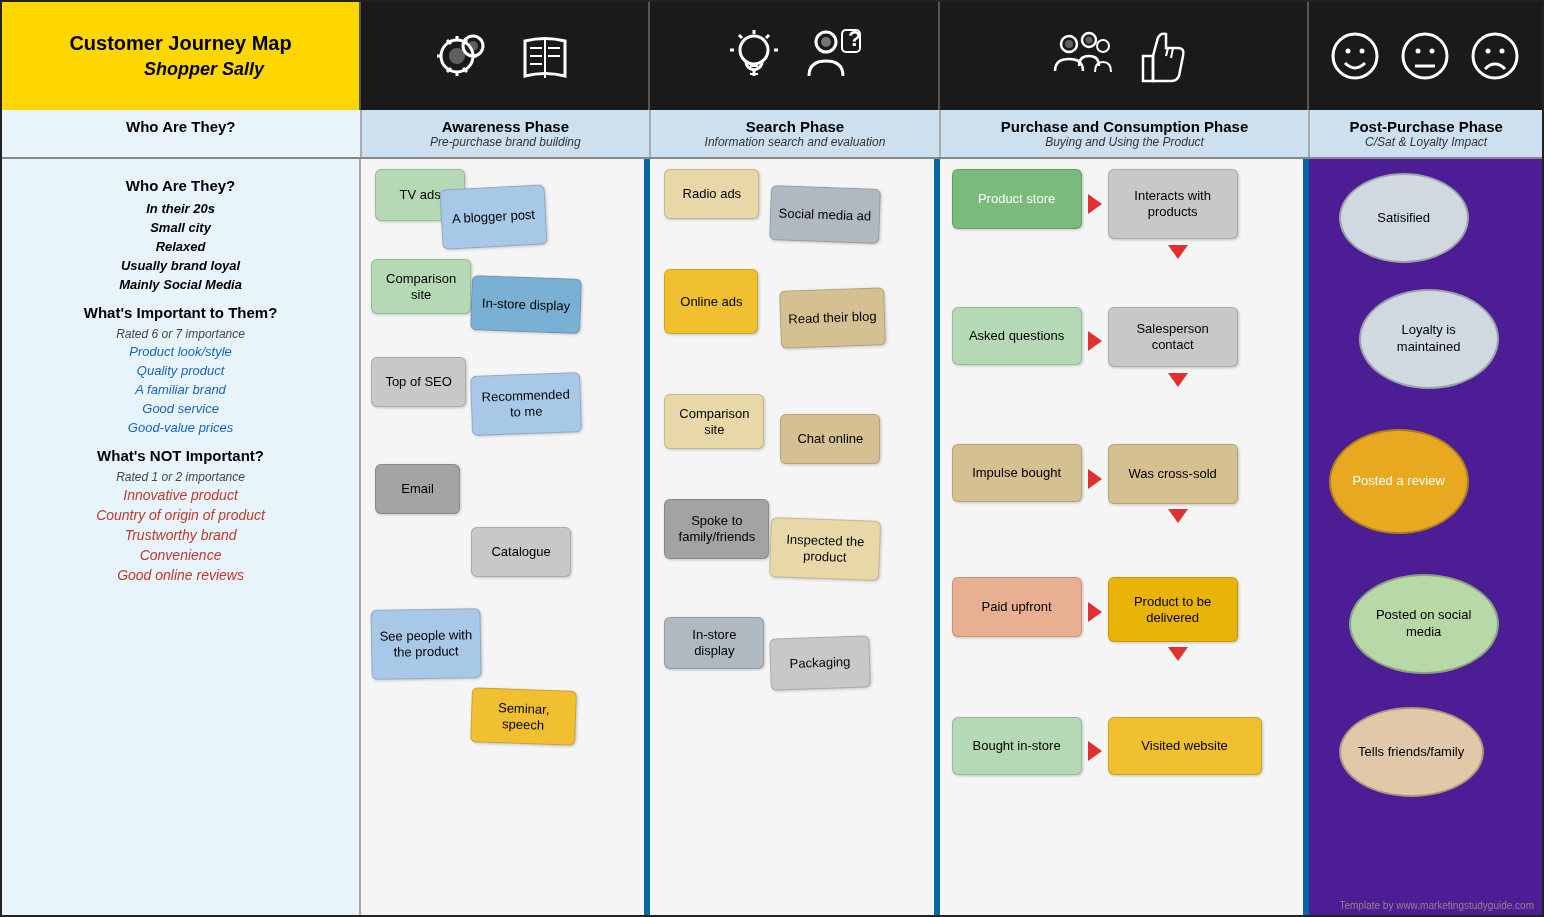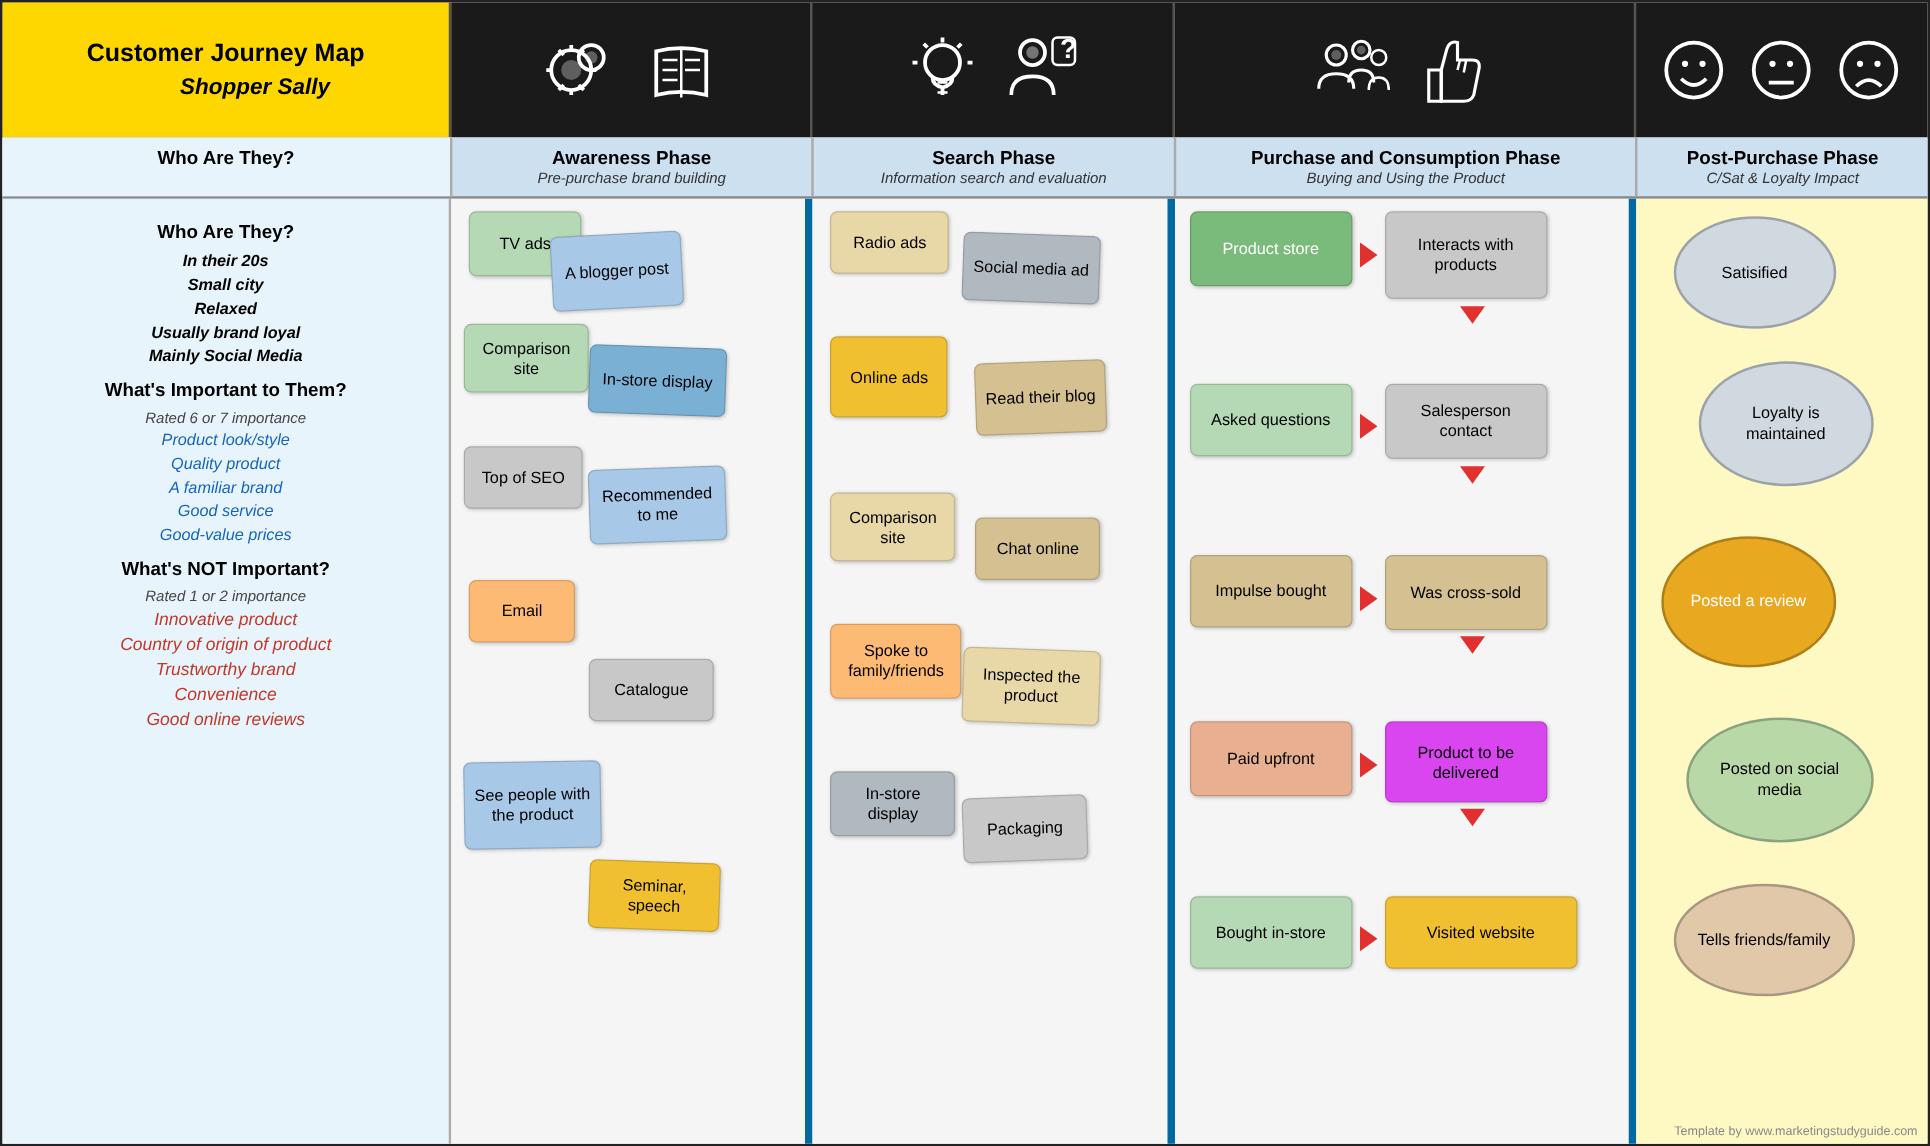--- a/index.html
+++ b/index.html
@@ -142,21 +142,21 @@
 
     
     .phase-panel {
       position: relative;
       border-right: 6px solid #0369a1;
       overflow: hidden;
     }
     .phase-panel.awareness { width: 290px; background: #f5f5f5; }
     .phase-panel.search { width: 290px; background: #f5f5f5; }
     .phase-panel.purchase { width: 370px; background: #f5f5f5; }
-    .phase-panel.postpurchase { width: 234px; background: #fef9c3; border-right: none; }
+    .phase-panel.postpurchase { width: 234px; background: #4c1d95; border-right: none; }
 
     
     .sticky {
       position: absolute;
       border-radius: 6px;
       display: flex;
       align-items: center;
       justify-content: center;
       text-align: center;
       font-size: 13px;
@@ -165,24 +165,24 @@
       line-height: 1.2;
       border: 1px solid rgba(0,0,0,0.15);
       box-shadow: 1px 1px 3px rgba(0,0,0,0.2);
     }
     
     .green-dark { background: #7aba7a; color: #fff; }
     .green-light { background: #b5d9b5; }
     .blue-light { background: #a8c8e8; }
     .blue-medium { background: #7ab0d4; }
     .yellow { background: #f0c030; }
-    .orange { background: #fdba74; }
+    .orange { background: #a3a3a3; }
     .gray-light { background: #c8c8c8; }
     .gray-med { background: #b0b8c0; }
-    .pink { background: #d946ef; }
+    .pink { background: #eab308; }
     .salmon { background: #e8b090; }
     .tan { background: #d4c090; }
     .light-tan { background: #e8d8a8; }
 
     
     .arrow-down {
       position: absolute;
       width: 0;
       height: 0;
       border-left: 10px solid transparent;

